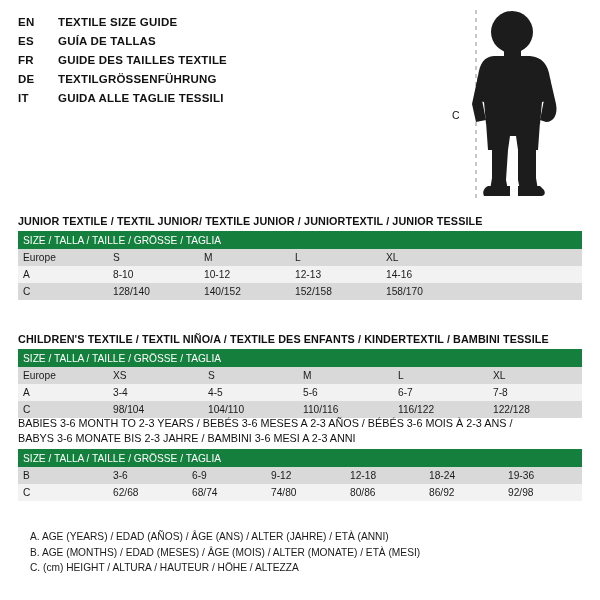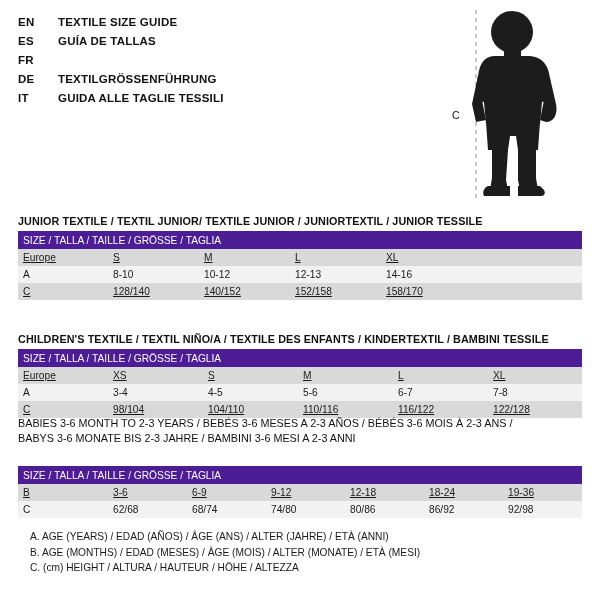--- a/index.html
+++ b/index.html
@@ -99,29 +99,28 @@
   table.sizes td {
     font-size: 10.2px;
     color: #1a1a1a;
     padding: 0 0 0 5px;
     height: 17px;
     vertical-align: middle;
     overflow: hidden;
     white-space: nowrap;
   }
   tr.subhead td {
-    background: #4c1d95;
+    background: #15803d;
     color: #ffffff;
     font-size: 10.2px;
     font-weight: normal;
     height: 18px;
   }
   tr.band-dark td {
     background: #d9d9d9;
-    text-decoration: underline;
   }
   tr.band-light td {
     background: #f2f2f2;
   }
 
   
   .legend {
     position: absolute;
     left: 30px;
     width: 564px;
@@ -142,20 +141,21 @@
     <div class="lang-row">
       <span class="lang-code">EN</span>
       <span class="lang-text">TEXTILE SIZE GUIDE</span>
     </div>
     <div class="lang-row">
       <span class="lang-code">ES</span>
       <span class="lang-text">GUÍA DE TALLAS</span>
     </div>
     <div class="lang-row">
       <span class="lang-code">FR</span>
+      <span class="lang-text">GUIDE DES TAILLES TEXTILE</span>
     </div>
     <div class="lang-row">
       <span class="lang-code">DE</span>
       <span class="lang-text">TEXTILGRÖSSENFÜHRUNG</span>
     </div>
     <div class="lang-row">
       <span class="lang-code">IT</span>
       <span class="lang-text">GUIDA ALLE TAGLIE TESSILI</span>
     </div>
   </div>
@@ -270,21 +270,21 @@
           <td>110/116</td>
           <td>116/122</td>
           <td>122/128</td>
         </tr>
       </tbody>
     </table>
   </div>
 
   <div class="section" style="top:416px;">
     <div class="sec-title-2">BABIES 3-6 MONTH TO 2-3 YEARS / BEBÉS 3-6 MESES A 2-3 AÑOS / BÉBÉS 3-6 MOIS À 2-3 ANS /</div>
-    <div class="sec-title-2" style="margin-bottom:20px;">BABYS 3-6 MONATE BIS 2-3 JAHRE / BAMBINI 3-6 MESI A 2-3 ANNI</div>
+    <div class="sec-title-2" style="margin-bottom:3px;">BABYS 3-6 MONATE BIS 2-3 JAHRE / BAMBINI 3-6 MESI A 2-3 ANNI</div>
     <table class="sizes">
       <colgroup>
         <col style="width:90px">
           <col style="width:79px">
           <col style="width:79px">
           <col style="width:79px">
           <col style="width:79px">
           <col style="width:79px">
           <col style="width:79px">
       </colgroup>

